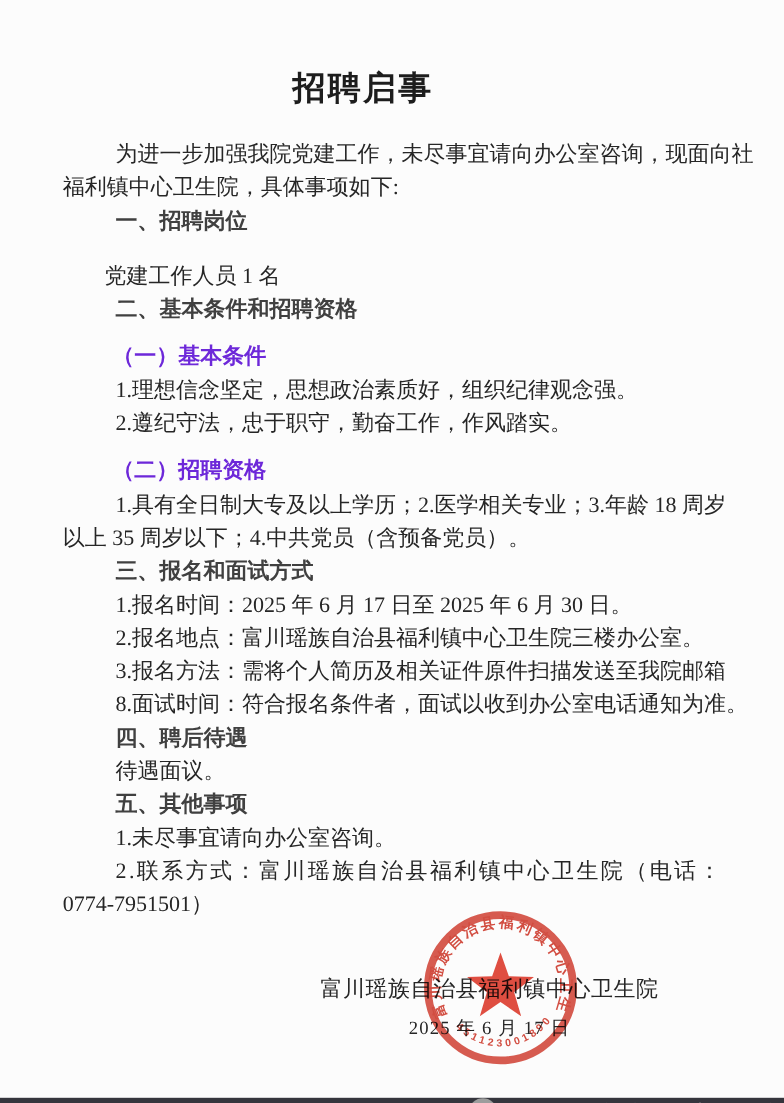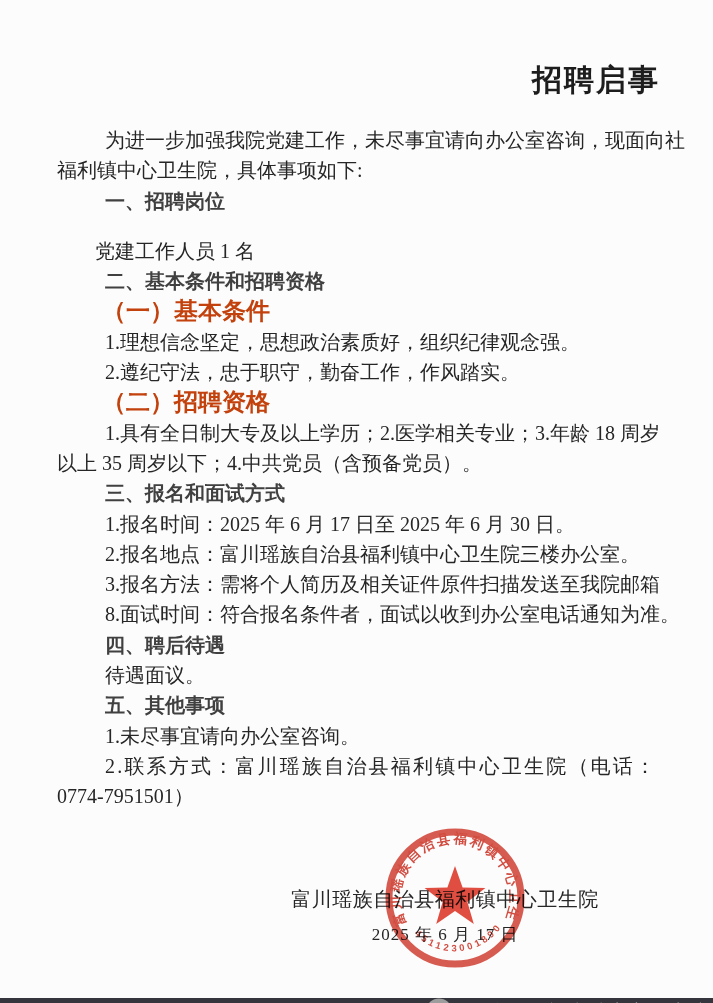--- a/index.html
+++ b/index.html
@@ -6,21 +6,21 @@
   .page {
     position: relative;
     width: 713px; height: 1003px;
     background: #fcfcfc;
     overflow: hidden;
     font-family: "Liberation Serif", serif;
     color: #262626;
   }
   .doc-title {
     position: absolute; top: 60px; left: 0; width: 660px;
-    text-align: right;
+    text-align: center;
     font-size: 30px; font-weight: bold; letter-spacing: 2px;
     color: #1d1d1d;
   }
   .doc-body {
     position: absolute; top: 125px; left: 57px; width: 604px;
   }
   .line {
     height: 30.3px; line-height: 30.3px;
     font-size: 20px;
     white-space: nowrap;
@@ -29,21 +29,21 @@
   .p-flush { padding-left: 0; }
   .p-small { padding-left: 38px; margin-top: 20px; }
   .p-spread{ letter-spacing: 2.2px; }
   .h {
     padding-left: 48px;
     font-family: "Liberation Sans", sans-serif;
     font-weight: bold; font-size: 20px; color: #404040;
   }
   .sh {
     padding-left: 45px;
-    font-weight: bold; font-size: 24px; color: #c2410c;
+    font-weight: bold; font-size: 20px; color: #6d28d9; margin-top: 13px;
   }
   .signature {
     position: absolute; left: 280px; top: 886px; width: 330px;
     text-align: center; z-index: 1;
   }
   .sig-org  { font-size: 20px; letter-spacing: 0.5px; height: 37px; line-height: 26px; }
   .sig-date { font-size: 17px; letter-spacing: 1px; }
   .seal {
     position: absolute; left: 380px; top: 823px;
     width: 150px; height: 150px;

